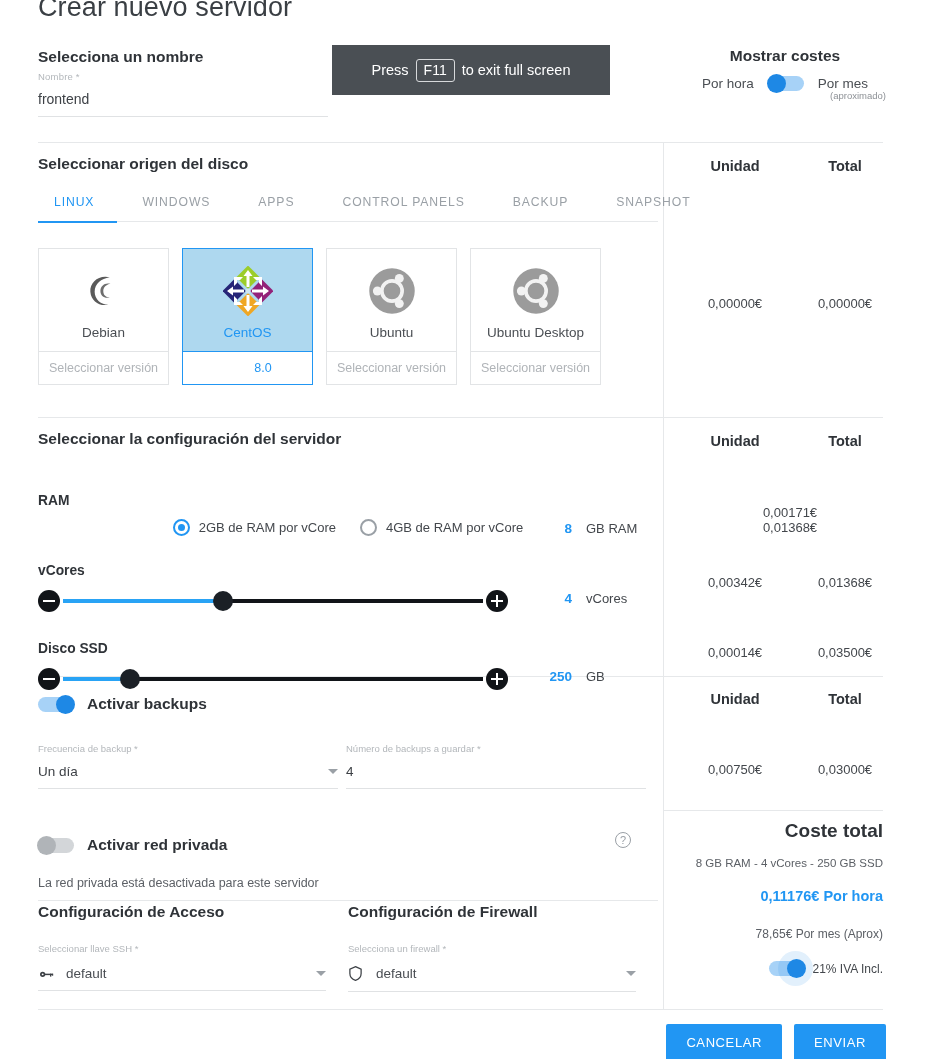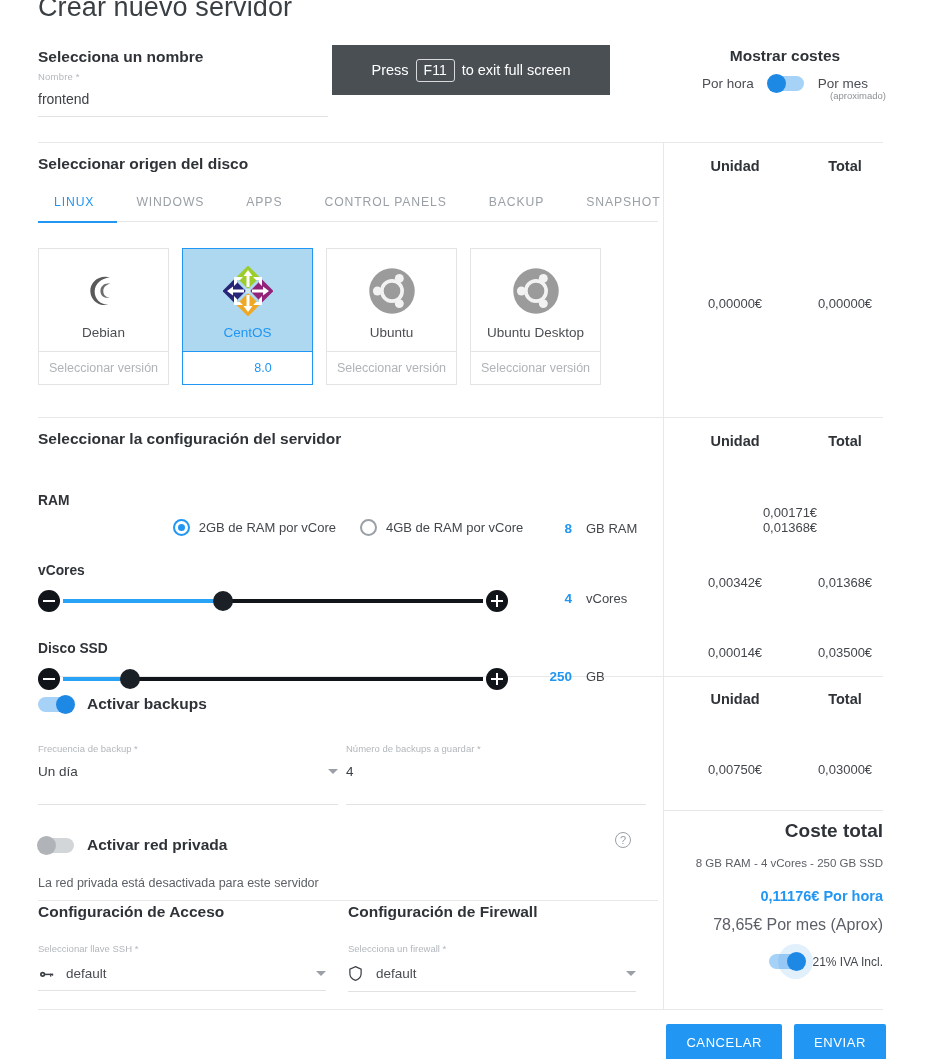--- a/index.html
+++ b/index.html
@@ -61,21 +61,21 @@
   .tg-grey .track { background: #d3d6d9; }
   .tg-grey .knob  { background: #b0b4b8; }
 
   
   .hr-full { position: absolute; left: 38px; width: 845px; border-top: 1px solid #e6e8ea; }
   .vline { position: absolute; left: 663px; width: 1px; background: #e6e8ea; }
 
   
   .sec-disk { position: absolute; left: 38px; top: 155px; width: 620px; }
   .sec-h { font-size: 15.5px; font-weight: bold; color: #2f3338; }
-  .tabs { display: flex; align-items: flex-end; gap: 10px; margin-top: 22px; position: relative; }
+  .tabs { display: flex; align-items: flex-end; gap: 16px; margin-top: 22px; position: relative; }
   .tab {
     font-size: 12.2px; letter-spacing: .9px; color: #9aa0a6;
     padding: 0 16px 13px; text-transform: uppercase; white-space: nowrap;
   }
   .tab:first-child { padding-left: 6px; }
   .tab.active { color: #2196f3; }
   .tabs-underline { position: absolute; left: 0; bottom: 0; width: 620px; border-bottom: 1px solid #e6e8ea; }
   .tab-indicator { position: absolute; left: 0; bottom: -1px; width: 79px; height: 2px; background: #2196f3; }
 
   
@@ -139,21 +139,21 @@
   }
 
   
   .sec-backup { position: absolute; left: 38px; top: 695px; width: 620px; }
   .tog-row { display: flex; align-items: center; gap: 13px; }
   .tog-label { font-size: 15.5px; font-weight: bold; color: #2f3338; }
   .two-fields { display: flex; gap: 0; margin-top: 30px; }
   .fgroup { width: 308px; }
   .fgroup.second { margin-left: 0; }
   .f-lbl { font-size: 9.5px; color: #b3b7bb; }
-  .f-line { display: flex; align-items: center; justify-content: space-between; margin-top: 10px; padding-bottom: 25px; border-bottom: 1px solid #e0e2e4; width: 300px; }
+  .f-line { display: flex; align-items: center; justify-content: space-between; margin-top: 10px; padding-bottom: 9px; border-bottom: 1px solid #e0e2e4; width: 300px; }
   .f-val { font-size: 13.5px; color: #3d4146; }
   .caret { width: 0; height: 0; border-left: 5px solid transparent; border-right: 5px solid transparent; border-top: 5px solid #9aa0a6; }
 
   
   .sec-net { position: absolute; left: 38px; top: 836px; width: 620px; }
   .help-icon {
     position: absolute; right: 27px; top: -4px;
     width: 16px; height: 16px; border-radius: 50%; border: 1.3px solid #9aa0a6;
     color: #9aa0a6; font-size: 11px; line-height: 14px; text-align: center;
   }
@@ -165,21 +165,21 @@
   .col-h { font-size: 15.5px; font-weight: bold; color: #2f3338; }
   .sel-line { display: flex; align-items: center; margin-top: 11px; padding-bottom: 9px; border-bottom: 1px solid #e0e2e4; width: 288px; }
   .sel-icon { width: 20px; display: flex; align-items: center; color: #4a4e53; }
   .sel-val { font-size: 13.5px; color: #4a4e53; margin-left: 8px; flex: 1; }
 
   
   .total-box { position: absolute; left: 663px; top: 820px; width: 222px; text-align: right; padding-right: 2px; }
   .total-h { font-size: 19px; font-weight: bold; color: #2f3338; }
   .total-spec { font-size: 11.5px; color: #5c6066; margin-top: 15px; }
   .total-hour { font-size: 14.5px; font-weight: bold; color: #2196f3; margin-top: 19px; }
-  .total-month { font-size: 16px; color: #5c6066; margin-top: 12px; }
+  .total-month { font-size: 12px; color: #5c6066; margin-top: 23px; }
   .iva-row { display: flex; align-items: center; justify-content: flex-end; gap: 8px; margin-top: 20px; }
   .iva-lbl { font-size: 12px; color: #43474c; }
   .iva-toggle { position: relative; width: 36px; height: 15px; }
   .iva-toggle .track { position: absolute; inset: 0; border-radius: 8px; background: #a7d2f7; }
   .iva-toggle .halo { position: absolute; right: -8px; top: -10px; width: 35px; height: 35px; border-radius: 50%; background: rgba(30,136,229,.13); }
   .iva-toggle .knob { position: absolute; right: -1px; top: -2px; width: 19px; height: 19px; border-radius: 50%; background: #1e88e5; }
 
   
   .footer-btns { position: absolute; right: 44px; top: 1024px; display: flex; gap: 12px; }
   .btn {

